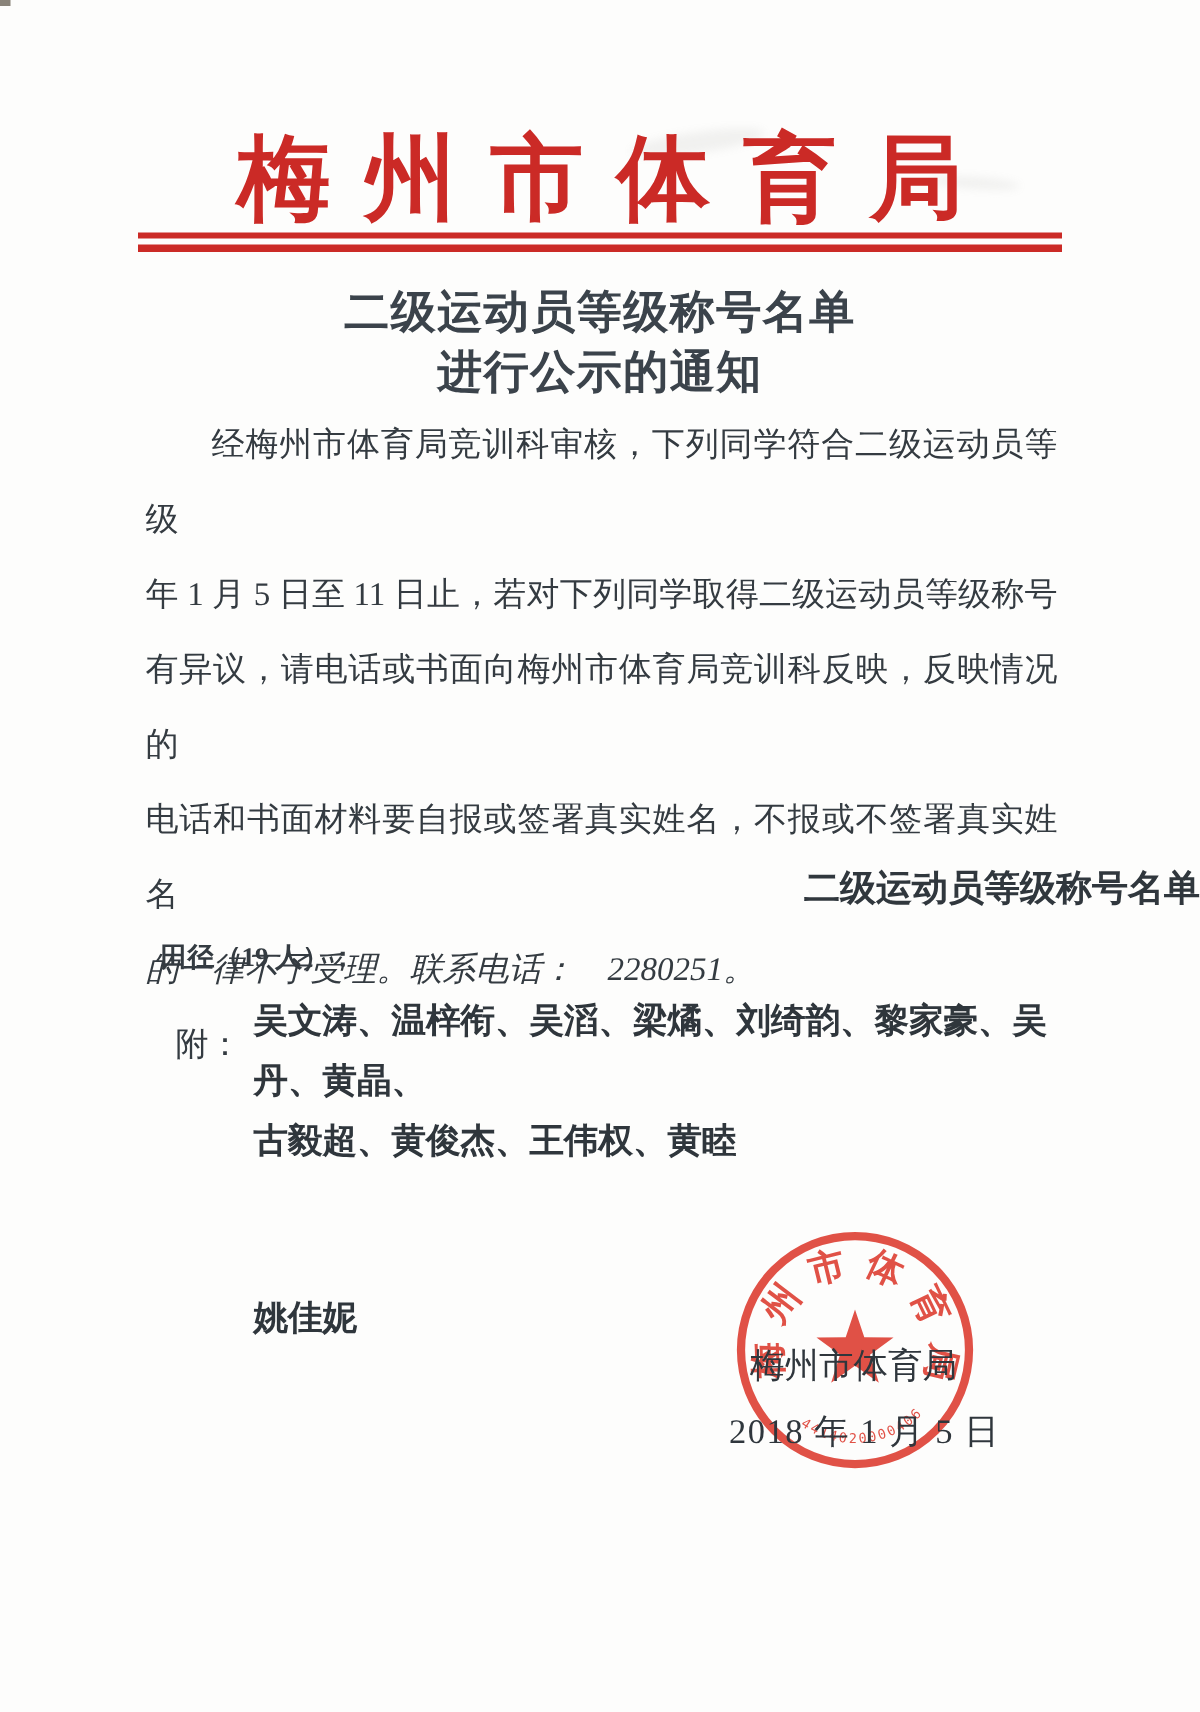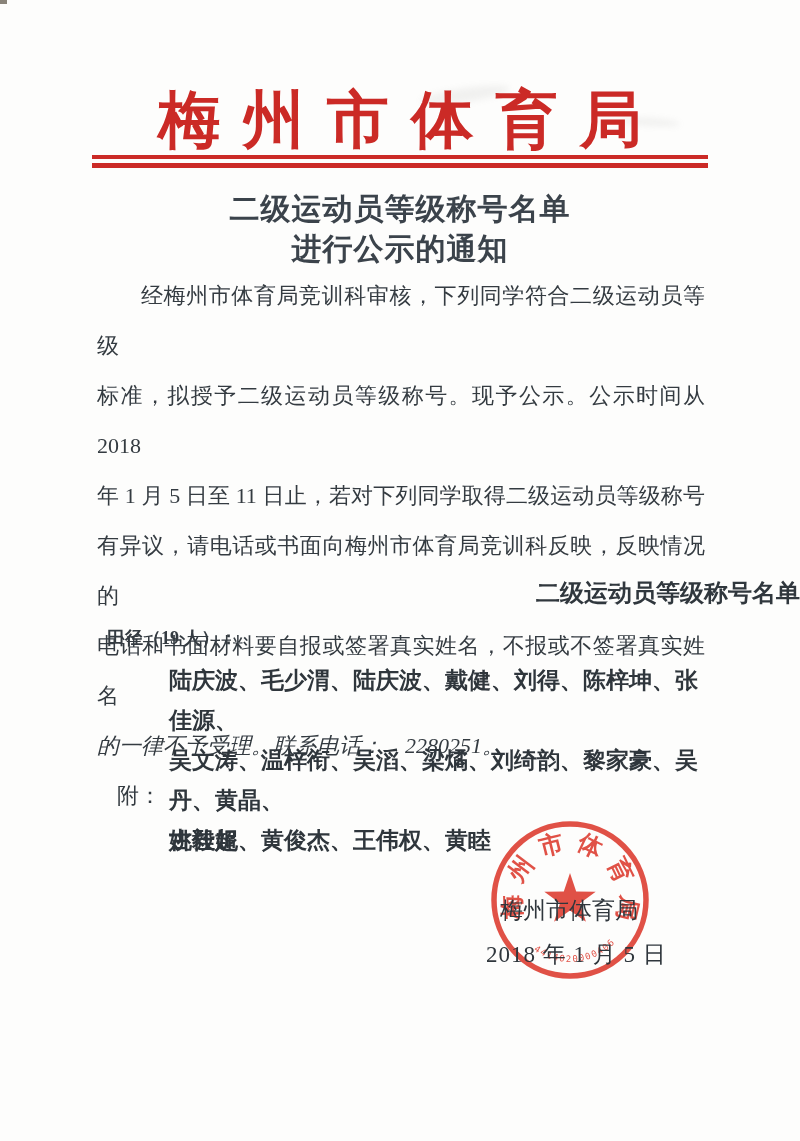--- a/index.html
+++ b/index.html
@@ -60,21 +60,21 @@
   }
   .label-athletics{top:618px;}
   .label-taekwondo{top:780px;}
   .names-block{
     position:absolute;left:97px;width:608px;
     font-family:"Liberation Sans","DejaVu Sans",sans-serif;
     font-weight:bold;color:#2f363c;
     font-size:23px;line-height:40px;
   }
   .names-athletics{top:660px;}
-  .names-taekwondo{top:820px;}
+  .names-taekwondo{top:858px;}
   .names-block div{padding-left:72px;}
 
   .seal{position:absolute;left:475px;top:805px;width:190px;height:190px;opacity:.88;}
   .sig-agency{
     position:absolute;left:500px;top:897px;
     font-size:23px;line-height:28px;color:#2f363c;z-index:3;
   }
   .sig-date{
     position:absolute;left:486px;top:941px;
     font-size:23px;line-height:28px;letter-spacing:1px;color:#2f363c;z-index:3;
@@ -97,33 +97,31 @@
     <div class="r2"></div>
   </div>
 
   <div class="title-block">
     <div>二级运动员等级称号名单</div>
     <div>进行公示的通知</div>
   </div>
 
   <div class="body-block">
     <div class="body-line first">经梅州市体育局竞训科审核，下列同学符合二级运动员等级</div>
-    <div class="body-line">标准，拟授予二级运动员等级称号。现予公示。公示时间从 2018</div>
     <div class="body-line">年 1 月 5 日至 11 日止，若对下列同学取得二级运动员等级称号</div>
     <div class="body-line">有异议，请电话或书面向梅州市体育局竞训科反映，反映情况的</div>
     <div class="body-line">电话和书面材料要自报或签署真实姓名，不报或不签署真实姓名</div>
     <div class="body-line last">的一律不予受理。联系电话： 2280251。</div>
     <div class="attachment-line">附：</div>
   </div>
 
   <div class="roster-title">二级运动员等级称号名单</div>
 
   <div class="section-label label-athletics">田径（19 人）：</div>
   <div class="names-block names-athletics">
-    <div>陆庆波、毛少渭、陆庆波、戴健、刘得、陈梓坤、张佳源、</div>
     <div>吴文涛、温梓衔、吴滔、梁燏、刘绮韵、黎家豪、吴丹、黄晶、</div>
     <div>古毅超、黄俊杰、王伟权、黄睦</div>
   </div>
 
   <div class="names-block names-taekwondo">
     <div>姚佳妮</div>
   </div>
 
   <svg class="seal" viewBox="0 0 190 190" aria-hidden="true">
     <defs>

